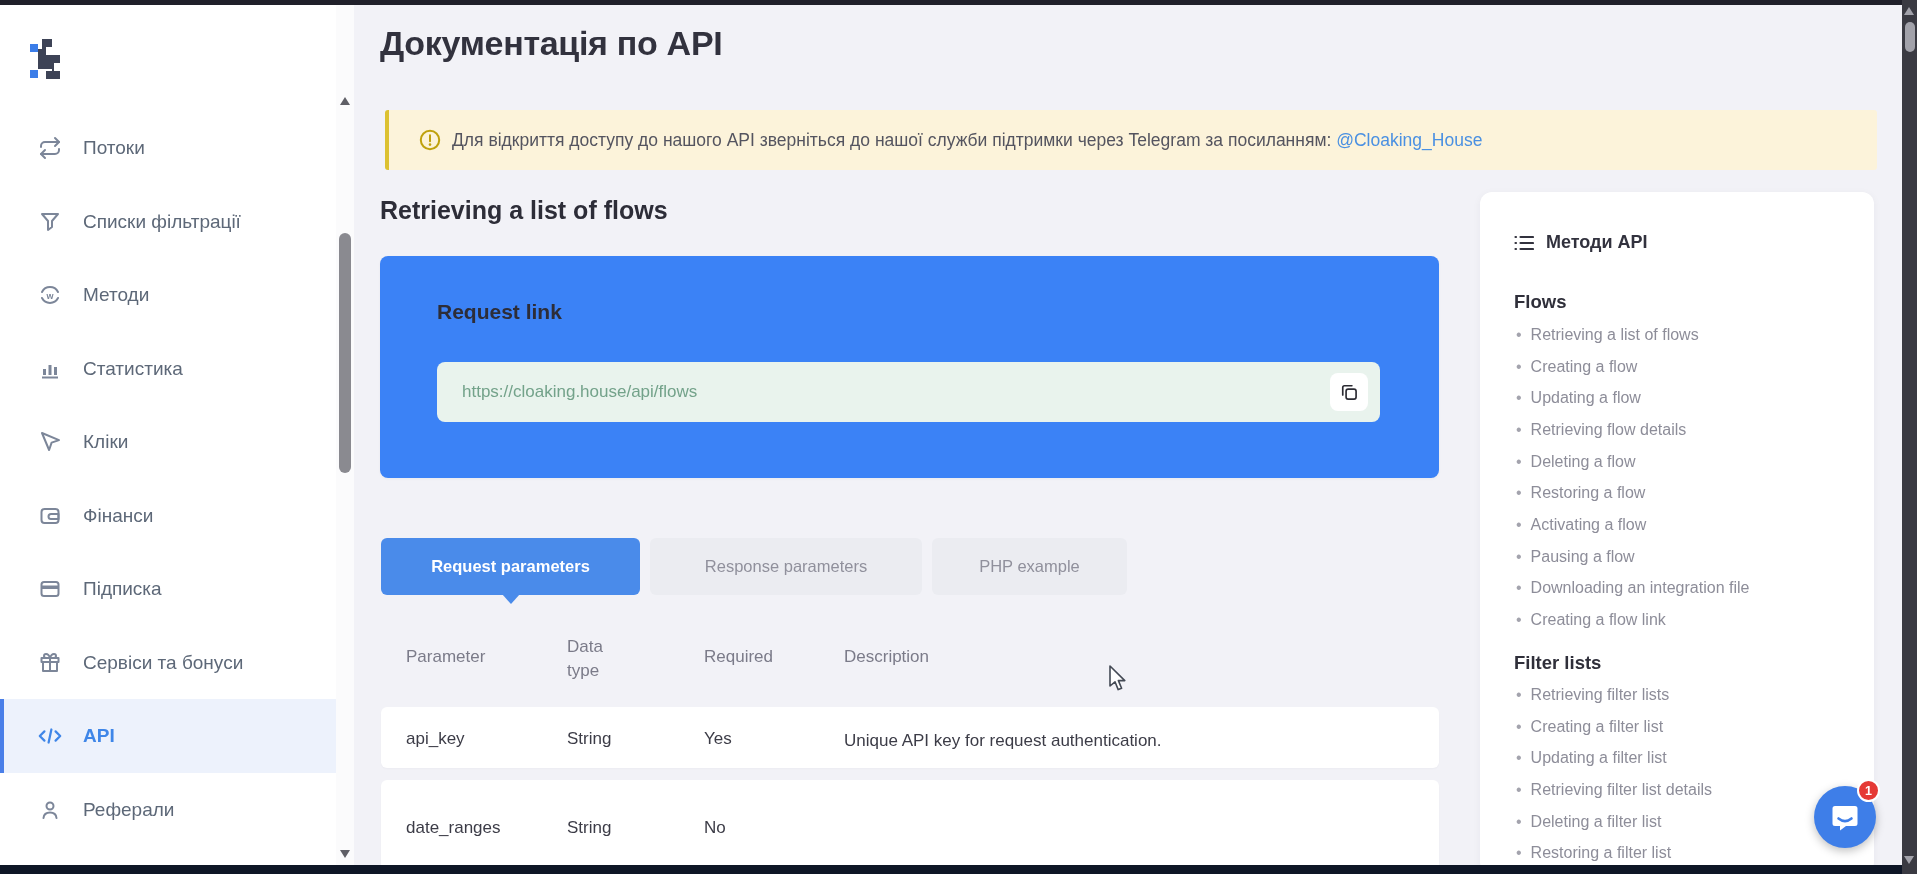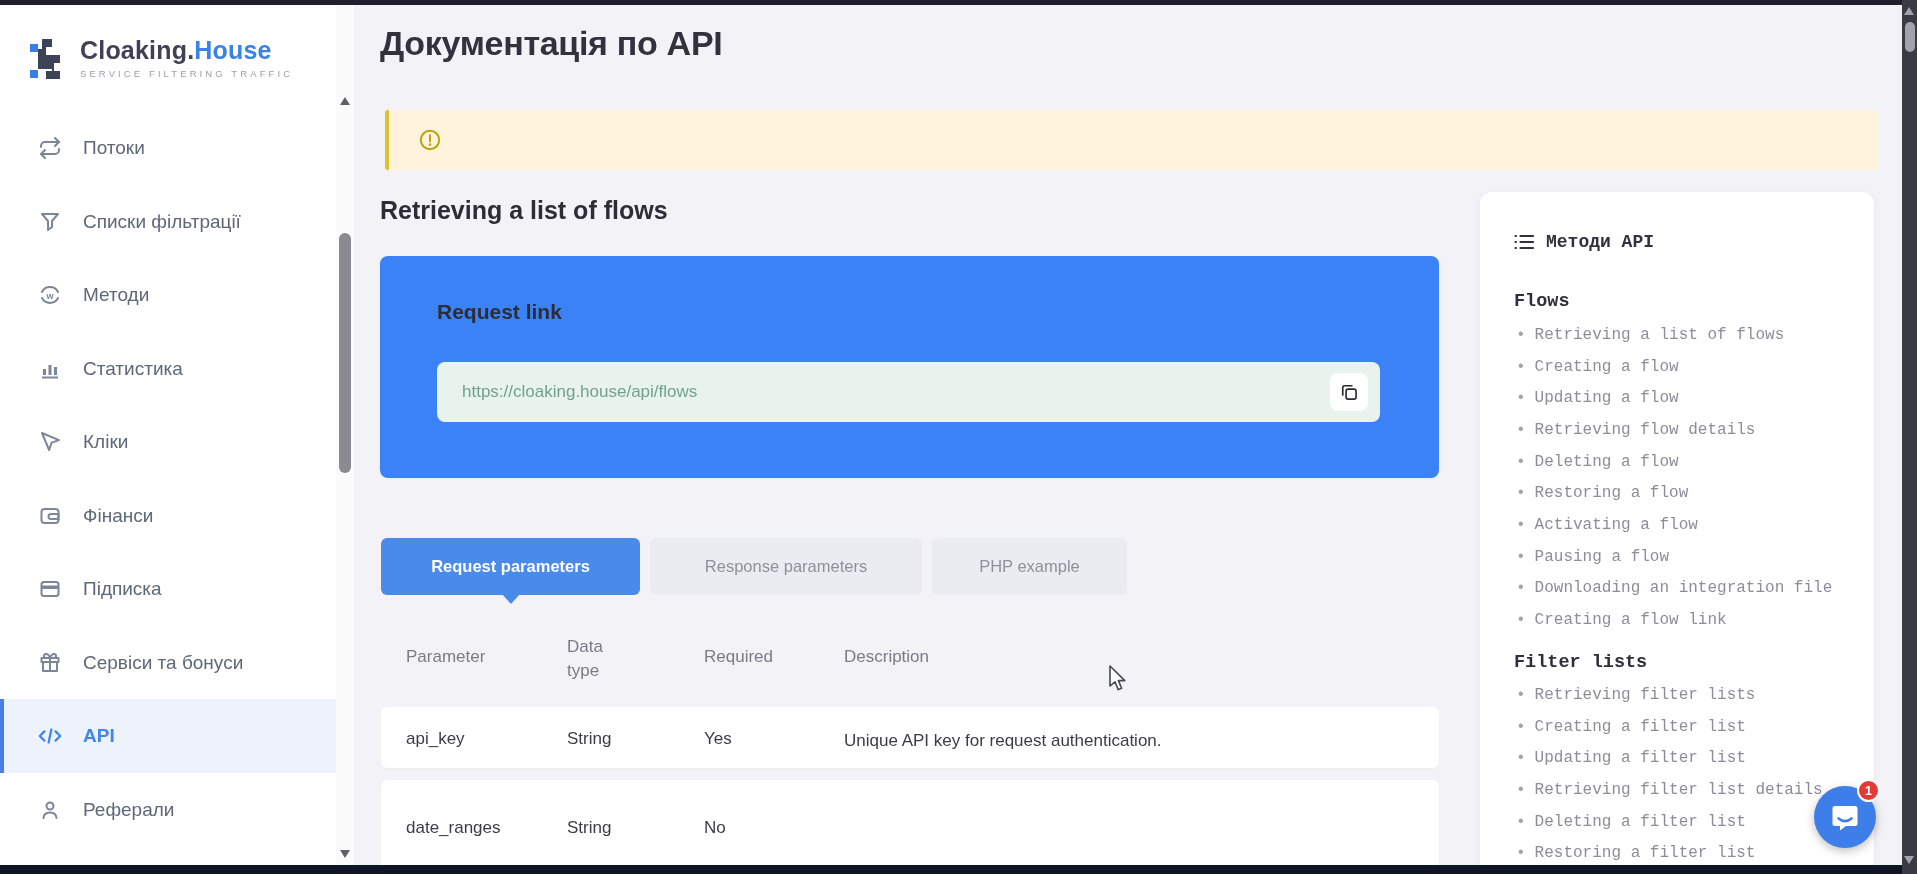--- a/index.html
+++ b/index.html
@@ -63,21 +63,21 @@
                  border-left:9px solid transparent; border-right:9px solid transparent; border-top:10px solid #4a8bea; }
 
   .th { position:absolute; font-size:17px; color:#7b7b89; }
   .table-row { position:absolute; left:381px; width:1058px; background:#fff; border-radius:6px;
                box-shadow:0 1px 2px rgba(40,40,60,.03); }
   .td { position:absolute; font-size:17px; color:#3c3c47; }
   .td.desc { width:540px; line-height:23px; }
 
   
   .methods { position:absolute; left:1480px; top:192px; width:394px; height:682px; background:#fff;
-             border-radius:12px; box-shadow:0 2px 8px rgba(40,40,60,.05); z-index:5;font-family:Liberation Mono, monospace; }
+             border-radius:12px; box-shadow:0 2px 8px rgba(40,40,60,.05); z-index:5; }
   .methods-header { position:absolute; left:34px; top:40px; display:flex; align-items:center; }
   .methods-title { margin-left:12px; font-size:18px; font-weight:bold; color:#32323e; }
   .group-heading { position:absolute; left:34px; font-size:18.5px; font-weight:bold; color:#2f2f3a; }
   .method-list { position:absolute; left:36px; right:10px; list-style:none; }
   .method-list li { height:31.7px; display:flex; align-items:center; cursor:pointer; }
   .bullet { color:#a3a3ad; font-size:16px; margin-right:9px; }
   .method-label { font-size:16px; color:#8d8d99; white-space:nowrap; }
 
   
   .chat { position:absolute; left:1814px; top:786px; width:62px; height:62px; background:#3e7ee8;
@@ -105,24 +105,20 @@
 
 <nav class="sidebar">
   <div class="logo">
     <span class="logo-mark">
       <svg class="ic" width="36" height="48" viewBox="0 0 36 48">
         <rect x="0" y="7" width="8" height="8" fill="#3b7de8"></rect>
         <rect x="0" y="33" width="8" height="8" fill="#3b7de8"></rect>
         <path d="M12 2 h10 v8 h-6 v8 h14 v8 h-6 v8 h6 v8 h-14 v-8 h6 v-2 h-14 v-20 h4 z" fill="#3d4356"></path>
       </svg>
     </span>
-    <span class="logo-text">
-      <div class="logo-title"><span>Cloaking.</span><span class="accent">House</span></div>
-      <div class="logo-tagline">SERVICE FILTERING TRAFFIC</div>
-    </span>
   </div>
 
   <div class="nav-item" style="top:106px">
     <span class="nav-icon">
       <svg class="ic" width="24" height="24" viewBox="0 0 24 24" fill="none" stroke="#7c8699" stroke-width="2" stroke-linecap="round" stroke-linejoin="round">
           <path d="M17 2l4 4-4 4"></path>
           <path d="M3 11v-1a4 4 0 0 1 4-4h14"></path>
           <path d="M7 22l-4-4 4-4"></path>
           <path d="M21 13v1a4 4 0 0 1-4 4H3"></path>
         </svg>
@@ -235,20 +231,21 @@
 <h1 class="page-title">Документація по API</h1>
 
 <div class="banner">
   <span class="banner-icon">
     <svg class="ic" width="22" height="22" viewBox="0 0 22 22" fill="none">
         <circle cx="11" cy="11" r="9.2" stroke="#bfa10e" stroke-width="2"></circle>
         <line x1="11" y1="6.2" x2="11" y2="12.2" stroke="#bfa10e" stroke-width="2" stroke-linecap="round"></line>
         <circle cx="11" cy="15.6" r="1.3" fill="#bfa10e"></circle>
       </svg>
   </span>
+  <span class="banner-text"><span>Для відкриття доступу до нашого API зверніться до нашої служби підтримки через Telegram за посиланням: </span><a class="banner-link">@Cloaking_House</a></span>
 </div>
 
 <h2 class="section-title">Retrieving a list of flows</h2>
 
 <section class="request-card">
   <div class="request-title">Request link</div>
   <div class="url-field">
     <span class="url-text">https://cloaking.house/api/flows</span>
     <button class="copy-btn">
       <span>

